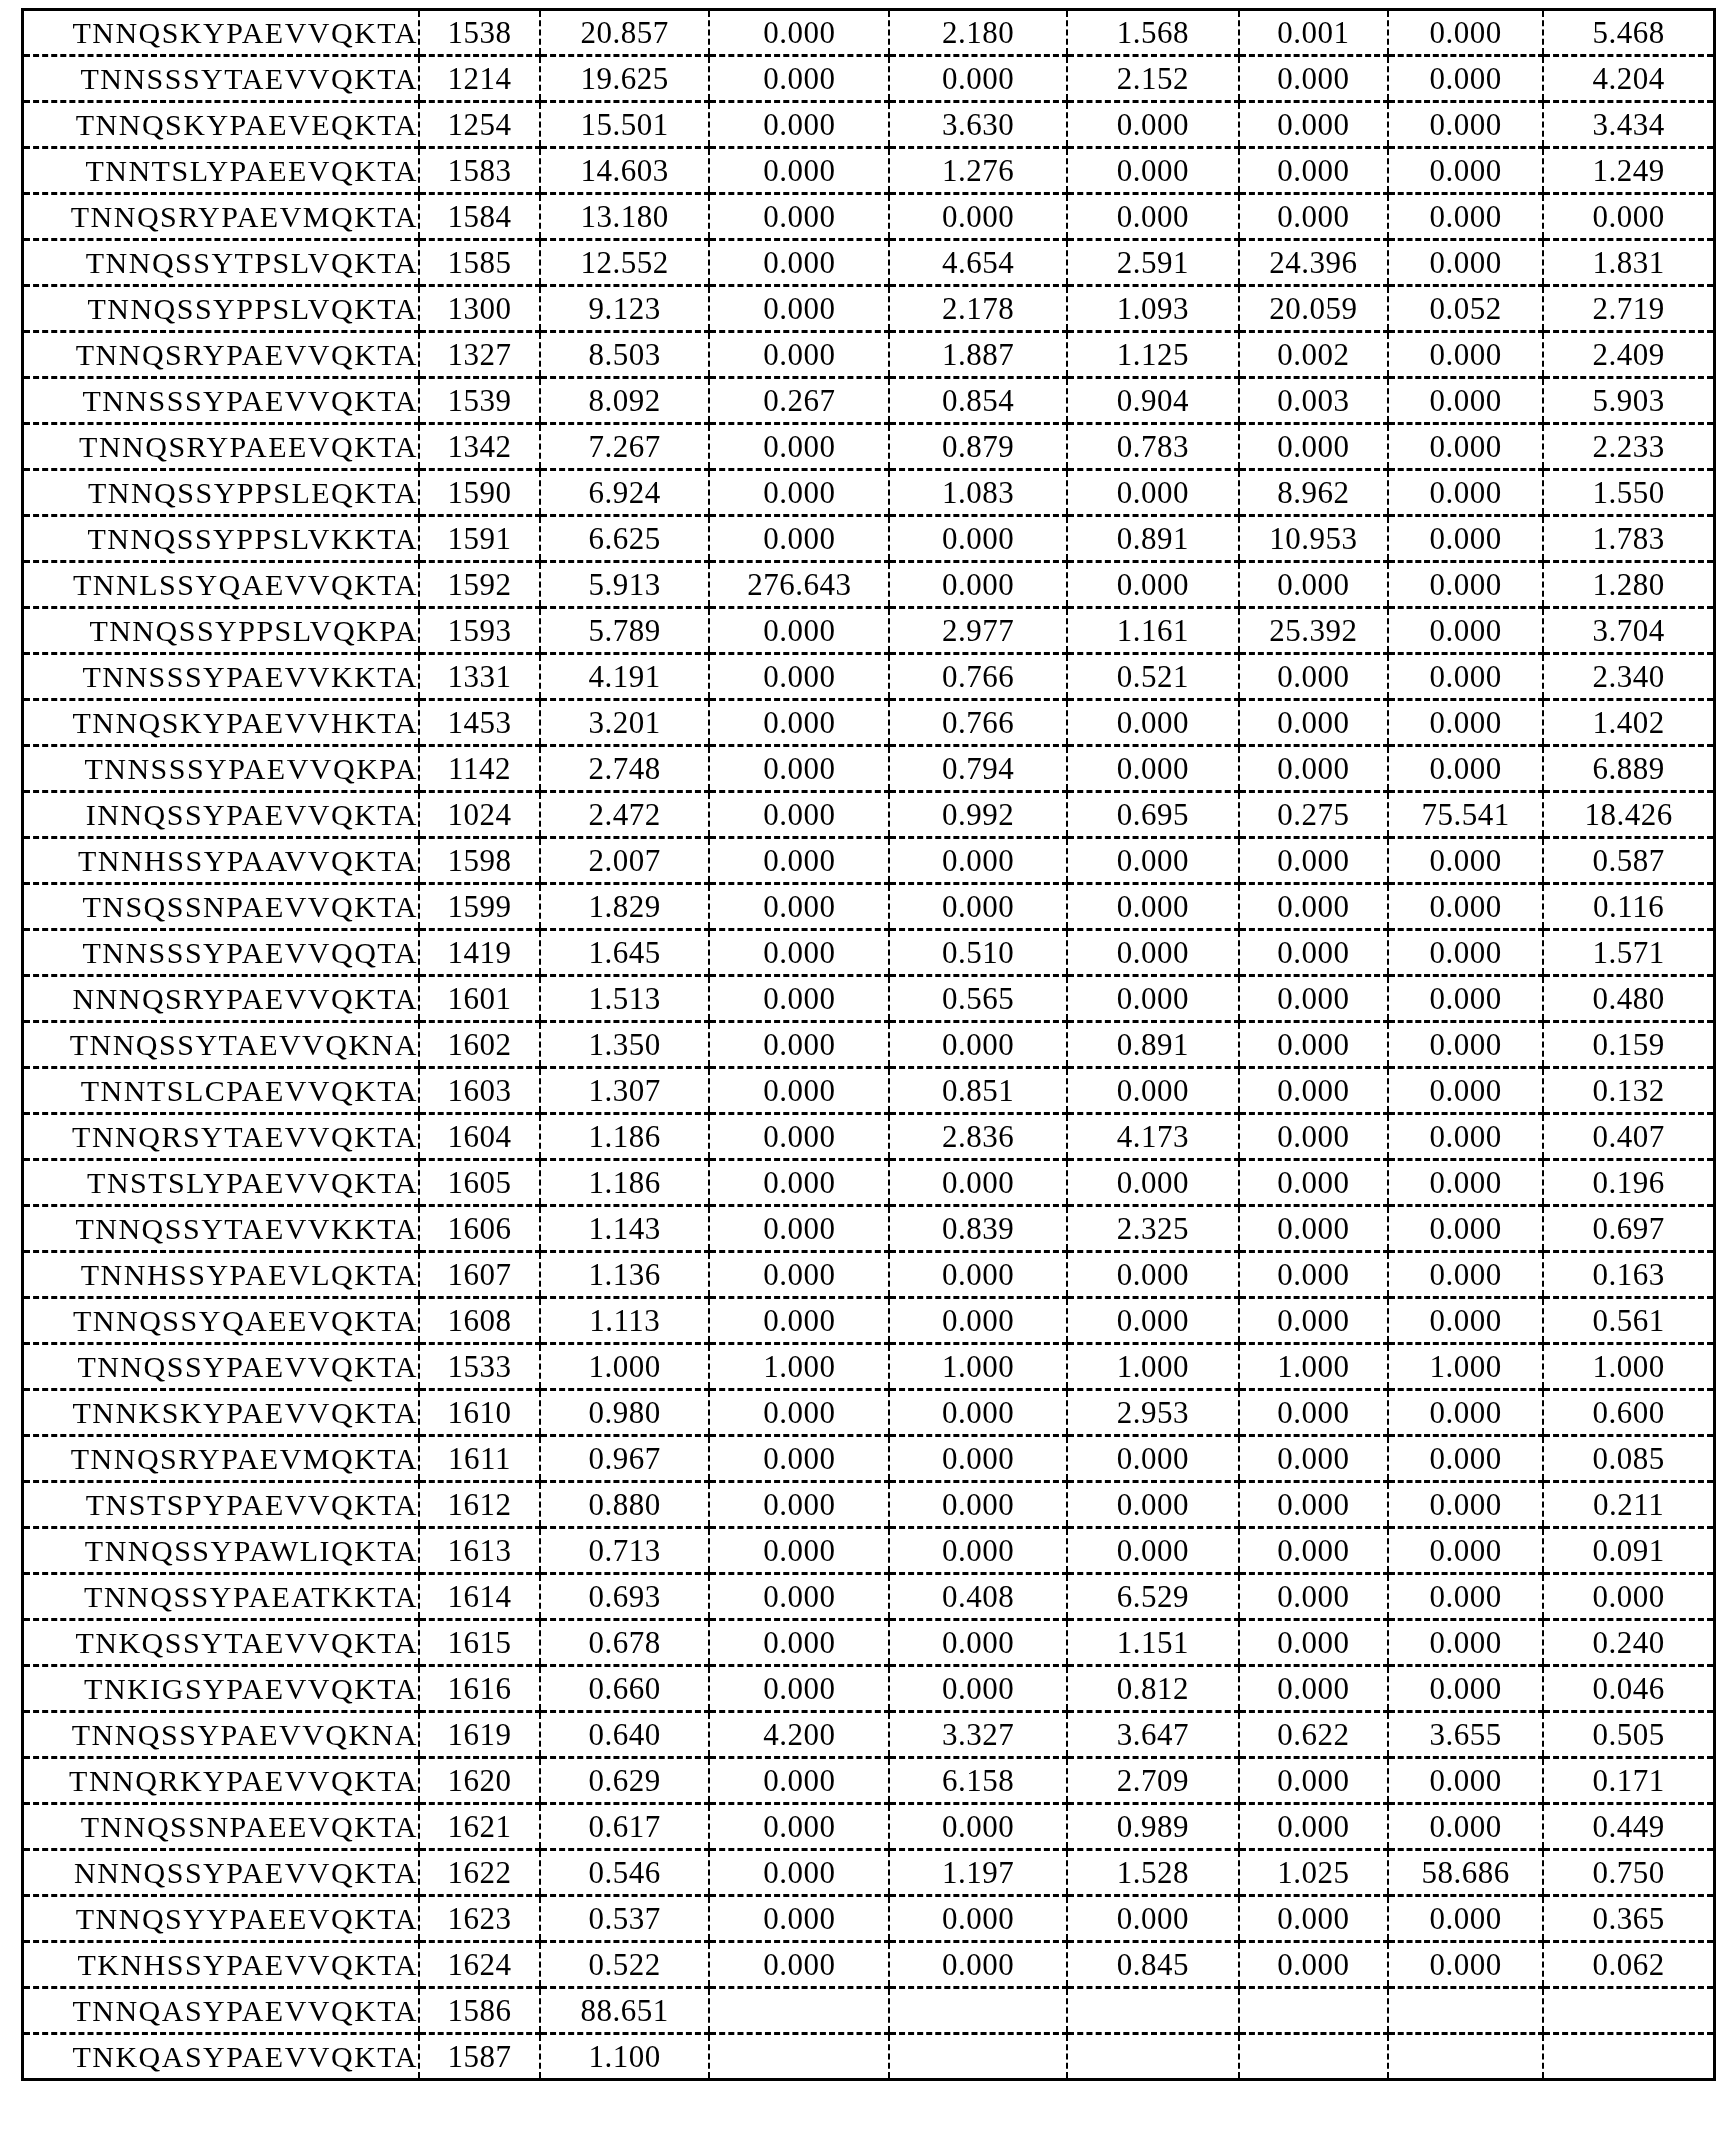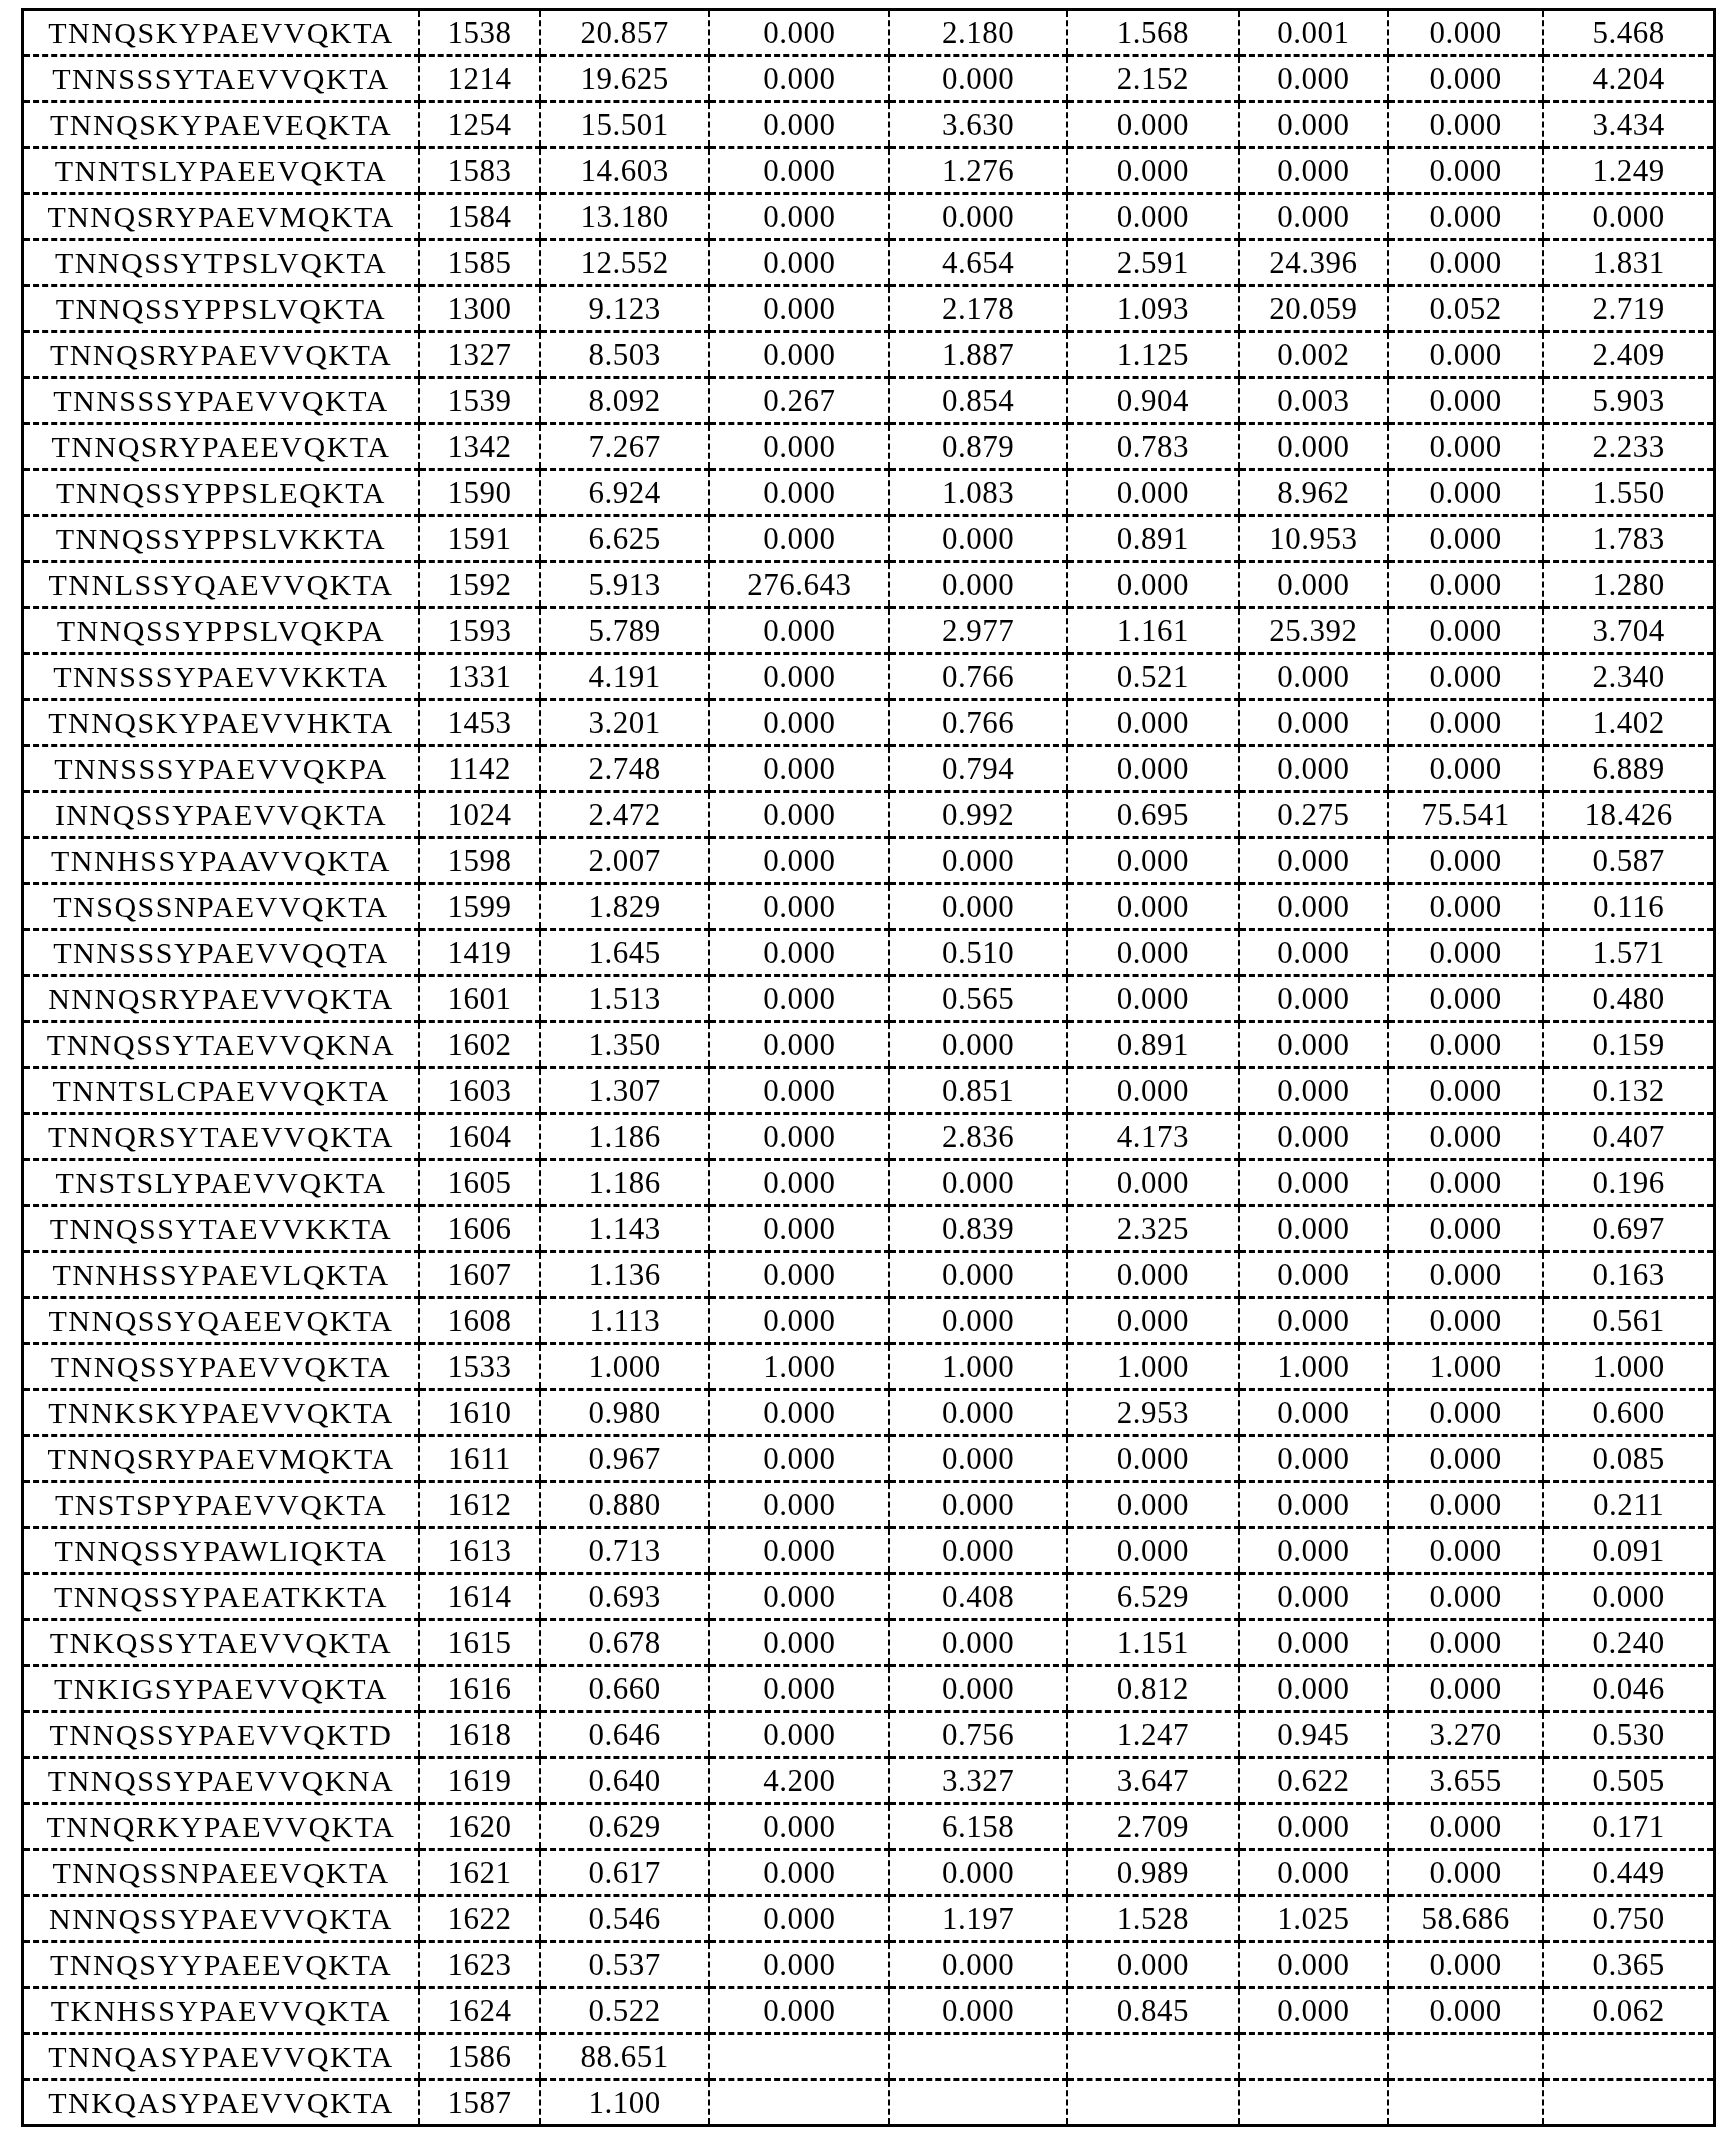--- a/index.html
+++ b/index.html
@@ -34,21 +34,21 @@
     border-right: 2px dashed #000000;
     border-top: 3px dashed #000000;
     border-bottom: 3px dashed #000000;
     height: 43px;
     padding: 0;
     overflow: hidden;
     white-space: nowrap;
     vertical-align: middle;
   }
   td.seq {
-    text-align: center;
+    text-align: right;
     padding-left: 12px;
     font-size: 30px;
     letter-spacing: 1.5px;
   }
   td.num {
     text-align: center;
     font-size: 31px;
     letter-spacing: 0.5px;
   }
   
@@ -480,31 +480,20 @@
           <td class="num">1616</td>
           <td class="num">0.660</td>
           <td class="num">0.000</td>
           <td class="num">0.000</td>
           <td class="num">0.812</td>
           <td class="num">0.000</td>
           <td class="num">0.000</td>
           <td class="num">0.046</td>
         </tr>
         <tr>
-          <td class="seq">TNNQSSYPAEVVQKTD</td>
-          <td class="num">1618</td>
-          <td class="num">0.646</td>
-          <td class="num">0.000</td>
-          <td class="num">0.756</td>
-          <td class="num">1.247</td>
-          <td class="num">0.945</td>
-          <td class="num">3.270</td>
-          <td class="num">0.530</td>
-        </tr>
-        <tr>
           <td class="seq">TNNQSSYPAEVVQKNA</td>
           <td class="num">1619</td>
           <td class="num">0.640</td>
           <td class="num">4.200</td>
           <td class="num">3.327</td>
           <td class="num">3.647</td>
           <td class="num">0.622</td>
           <td class="num">3.655</td>
           <td class="num">0.505</td>
         </tr>

